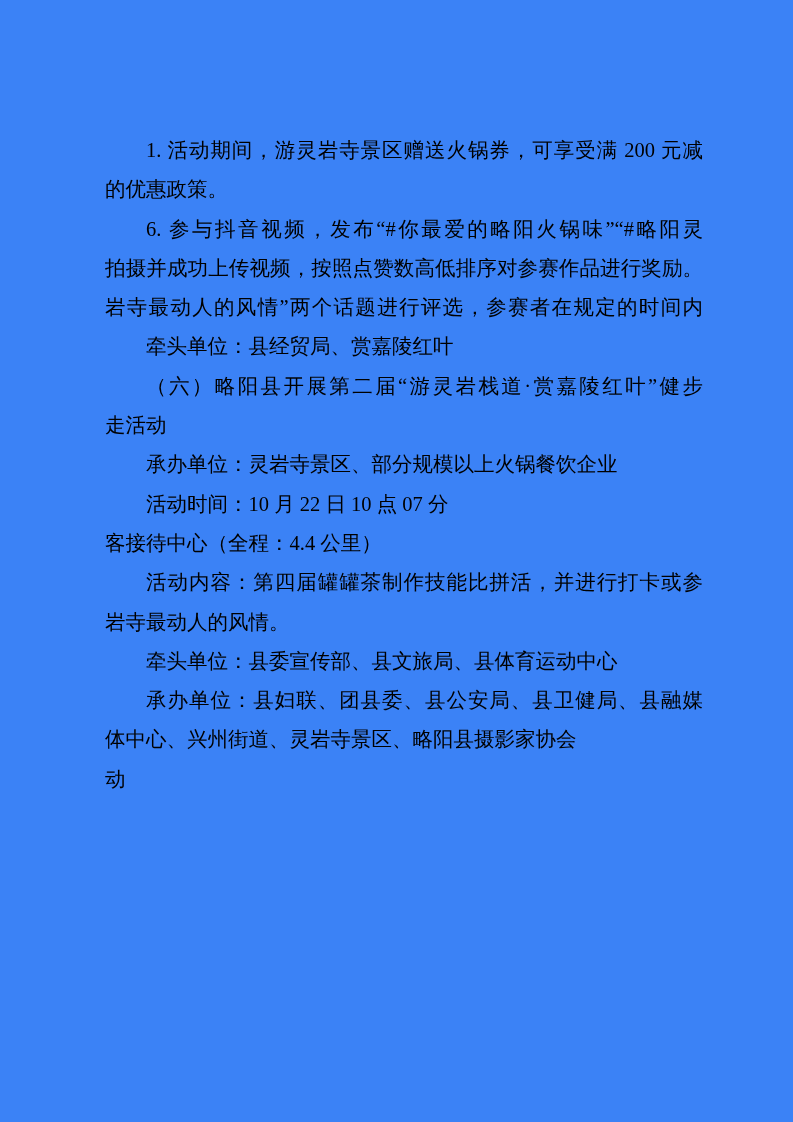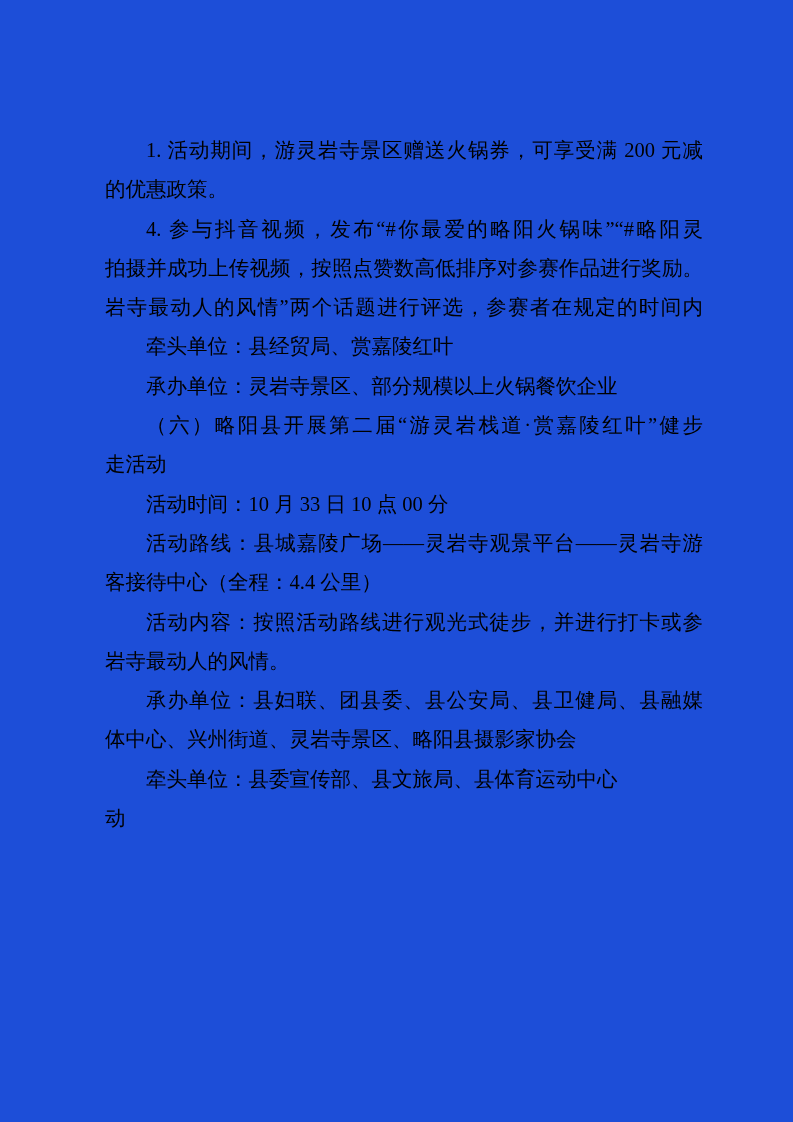--- a/index.html
+++ b/index.html
@@ -4,21 +4,21 @@
 <style>
   html, body {
     margin: 0;
     padding: 0;
     background: #ffffff;
   }
   .page {
     position: relative;
     width: 793px;
     height: 1122px;
-    background: #1d4ed8;
+    background: #3b82f6;
     overflow: hidden;
     color: #000000;
     font-family: "Liberation Serif", "DejaVu Serif", serif;
   }
   .content {
     position: absolute;
     left: 105px;
     top: 131px;
     width: 598px;
     font-size: 20.5px;
@@ -51,49 +51,48 @@
 </head>
 <body>
 
 <div class="page">
   <div class="content" id="doc">
       <div class="para">
         <div class="line indent fill">1. 活动期间，游灵岩寺景区赠送火锅券，可享受满 200 元减</div>
         <div class="line">的优惠政策。</div>
       </div>
       <div class="para">
-        <div class="line indent fill">4. 参与抖音视频，发布“#你最爱的略阳火锅味”“#略阳灵</div>
+        <div class="line indent fill">6. 参与抖音视频，发布“#你最爱的略阳火锅味”“#略阳灵</div>
         <div class="line fill">拍摄并成功上传视频，按照点赞数高低排序对参赛作品进行奖励。</div>
         <div class="line fill">岩寺最动人的风情”两个话题进行评选，参赛者在规定的时间内</div>
       </div>
       <div class="para">
         <div class="line indent">牵头单位：县经贸局、赏嘉陵红叶</div>
       </div>
-      <div class="para">
-        <div class="line indent">承办单位：灵岩寺景区、部分规模以上火锅餐饮企业</div>
-      </div>
       <div class="para heading">
         <div class="line indent fill">（六）略阳县开展第二届“游灵岩栈道·赏嘉陵红叶”健步</div>
         <div class="line">走活动</div>
       </div>
       <div class="para">
-        <div class="line indent">活动时间：10 月 33 日 10 点 00 分</div>
+        <div class="line indent">承办单位：灵岩寺景区、部分规模以上火锅餐饮企业</div>
       </div>
       <div class="para">
-        <div class="line indent fill">活动路线：县城嘉陵广场——灵岩寺观景平台——灵岩寺游</div>
+        <div class="line indent">活动时间：10 月 22 日 10 点 07 分</div>
+      </div>
+      <div class="para">
         <div class="line">客接待中心（全程：4.4 公里）</div>
       </div>
       <div class="para">
-        <div class="line indent fill">活动内容：按照活动路线进行观光式徒步，并进行打卡或参</div>
+        <div class="line indent fill">活动内容：第四届罐罐茶制作技能比拼活，并进行打卡或参</div>
         <div class="line">岩寺最动人的风情。</div>
+      </div>
+      <div class="para">
+        <div class="line indent">牵头单位：县委宣传部、县文旅局、县体育运动中心</div>
       </div>
       <div class="para">
         <div class="line indent fill">承办单位：县妇联、团县委、县公安局、县卫健局、县融媒</div>
         <div class="line">体中心、兴州街道、灵岩寺景区、略阳县摄影家协会</div>
-      </div>
-      <div class="para">
-        <div class="line indent">牵头单位：县委宣传部、县文旅局、县体育运动中心</div>
       </div>
       <div class="para heading">
         <div class="line">动</div>
       </div>
     </div>
 </div>
 
 </body></html>

